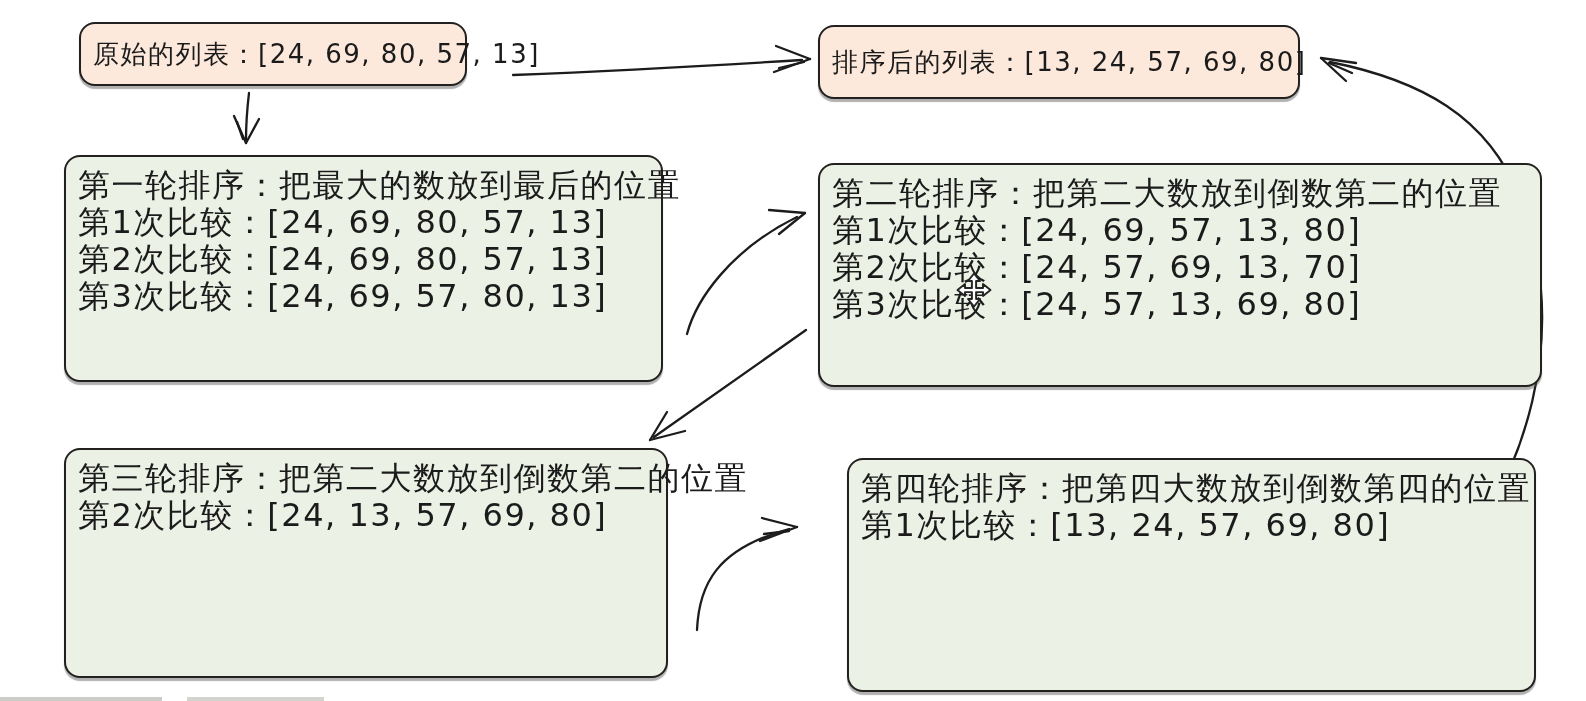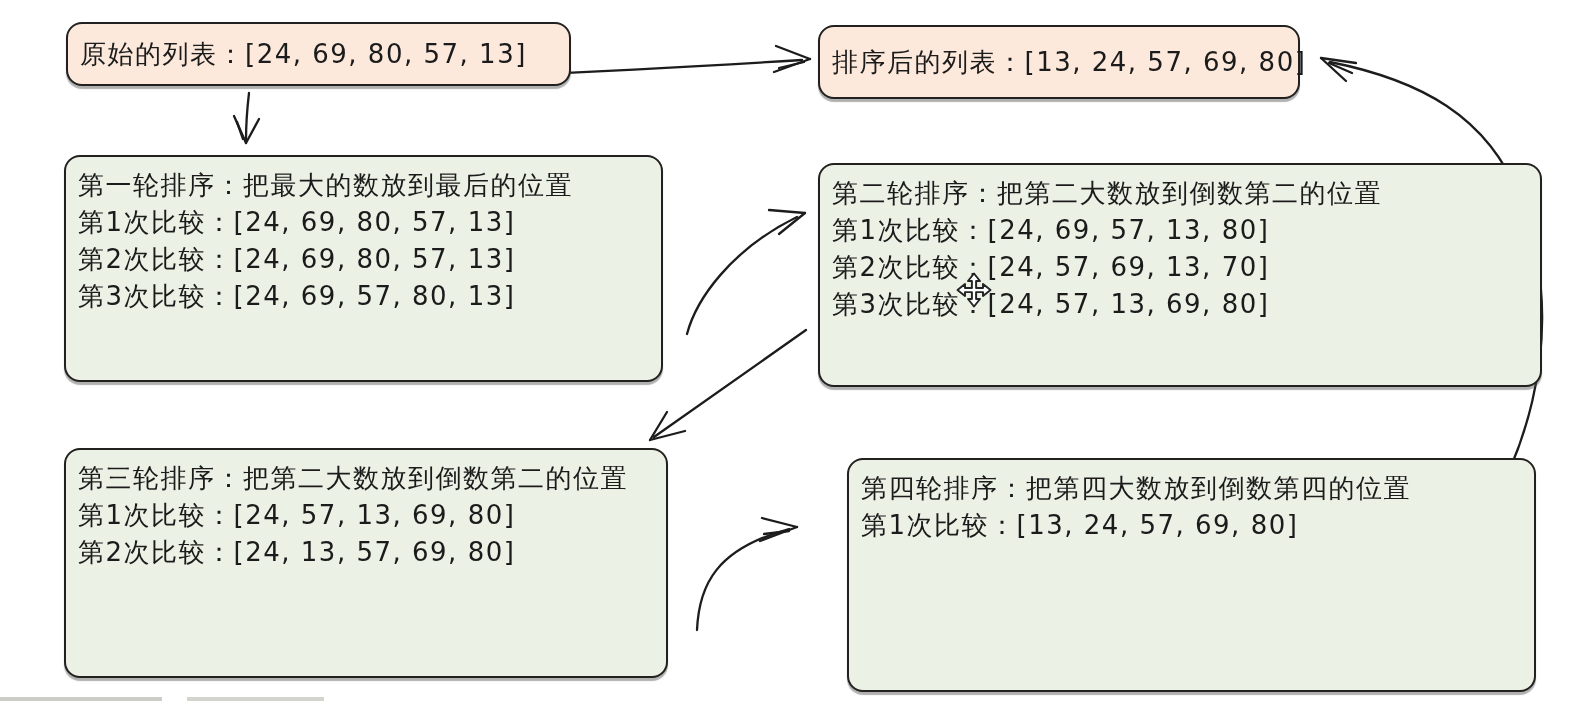--- a/index.html
+++ b/index.html
@@ -9,24 +9,24 @@
   }
   .node {
     position:absolute; border:2.5px solid #22211f; border-radius:16px;
     box-shadow:0 3px 1px rgba(80,80,80,.45); box-sizing:border-box;
   }
   .list-node {
     background:#fce9dc; display:flex; align-items:center;
     padding:0 12px; font-size:26px; letter-spacing:1.5px; white-space:nowrap;
   }
   .round-node {
-    background:#ebf1e5; padding:10px 12px; font-size:26px; letter-spacing:1.5px;
+    background:#ebf1e5; padding:10px 12px; font-size:32px; letter-spacing:1.5px;
   }
   .round-node .line { line-height:37px; white-space:nowrap; }
-  #node-original { left:66px;  top:22px;  width:505px; height:64px; }
+  #node-original { left:79px;  top:22px;  width:388px; height:64px; }
   #node-sorted   { left:818px; top:25px;  width:482px; height:74px; }
   #node-round1   { left:64px;  top:155px; width:599px; height:227px; }
   #node-round2   { left:818px; top:163px; width:724px; height:224px; }
   #node-round3   { left:64px;  top:448px; width:604px; height:230px; }
   #node-round4   { left:847px; top:458px; width:689px; height:234px; }
   #arrow-layer {
     position:absolute; left:0; top:0; width:1586px; height:701px;
     pointer-events:none;
   }
   #arrow-layer path { fill:none; stroke:#1c1c1c; stroke-width:2.3; stroke-linecap:round; }
@@ -92,21 +92,20 @@
 
 <div class="node round-node" id="node-round2">
   <div class="line">第二轮排序：把第二大数放到倒数第二的位置</div>
   <div class="line">第1次比较：[24, 69, 57, 13, 80]</div>
   <div class="line">第2次比较：[24, 57, 69, 13, 70]</div>
   <div class="line">第3次比较：[24, 57, 13, 69, 80]</div>
 </div>
 
 <div class="node round-node" id="node-round3">
   <div class="line">第三轮排序：把第二大数放到倒数第二的位置</div>
-  <div class="line">第1次比较：[24, 57, 13, 69, 80]</div>
   <div class="line">第2次比较：[24, 13, 57, 69, 80]</div>
 </div>
 
 <div class="node round-node" id="node-round4">
   <div class="line">第四轮排序：把第四大数放到倒数第四的位置</div>
   <div class="line">第1次比较：[13, 24, 57, 69, 80]</div>
 </div>
 
 <svg id="move-cursor" viewBox="0 0 24 24" xmlns="http://www.w3.org/2000/svg">
   <path d="M12 1 L16 6 H13.4 V10.6 H18 V8 L23 12 L18 16 V13.4 H13.4 V18 H16 L12 23 L8 18 H10.6 V13.4 H6 V16 L1 12 L6 8 V10.6 H10.6 V6 H8 Z" fill="#ffffff" stroke="#242424" stroke-width="1.3" stroke-linejoin="round"></path>

